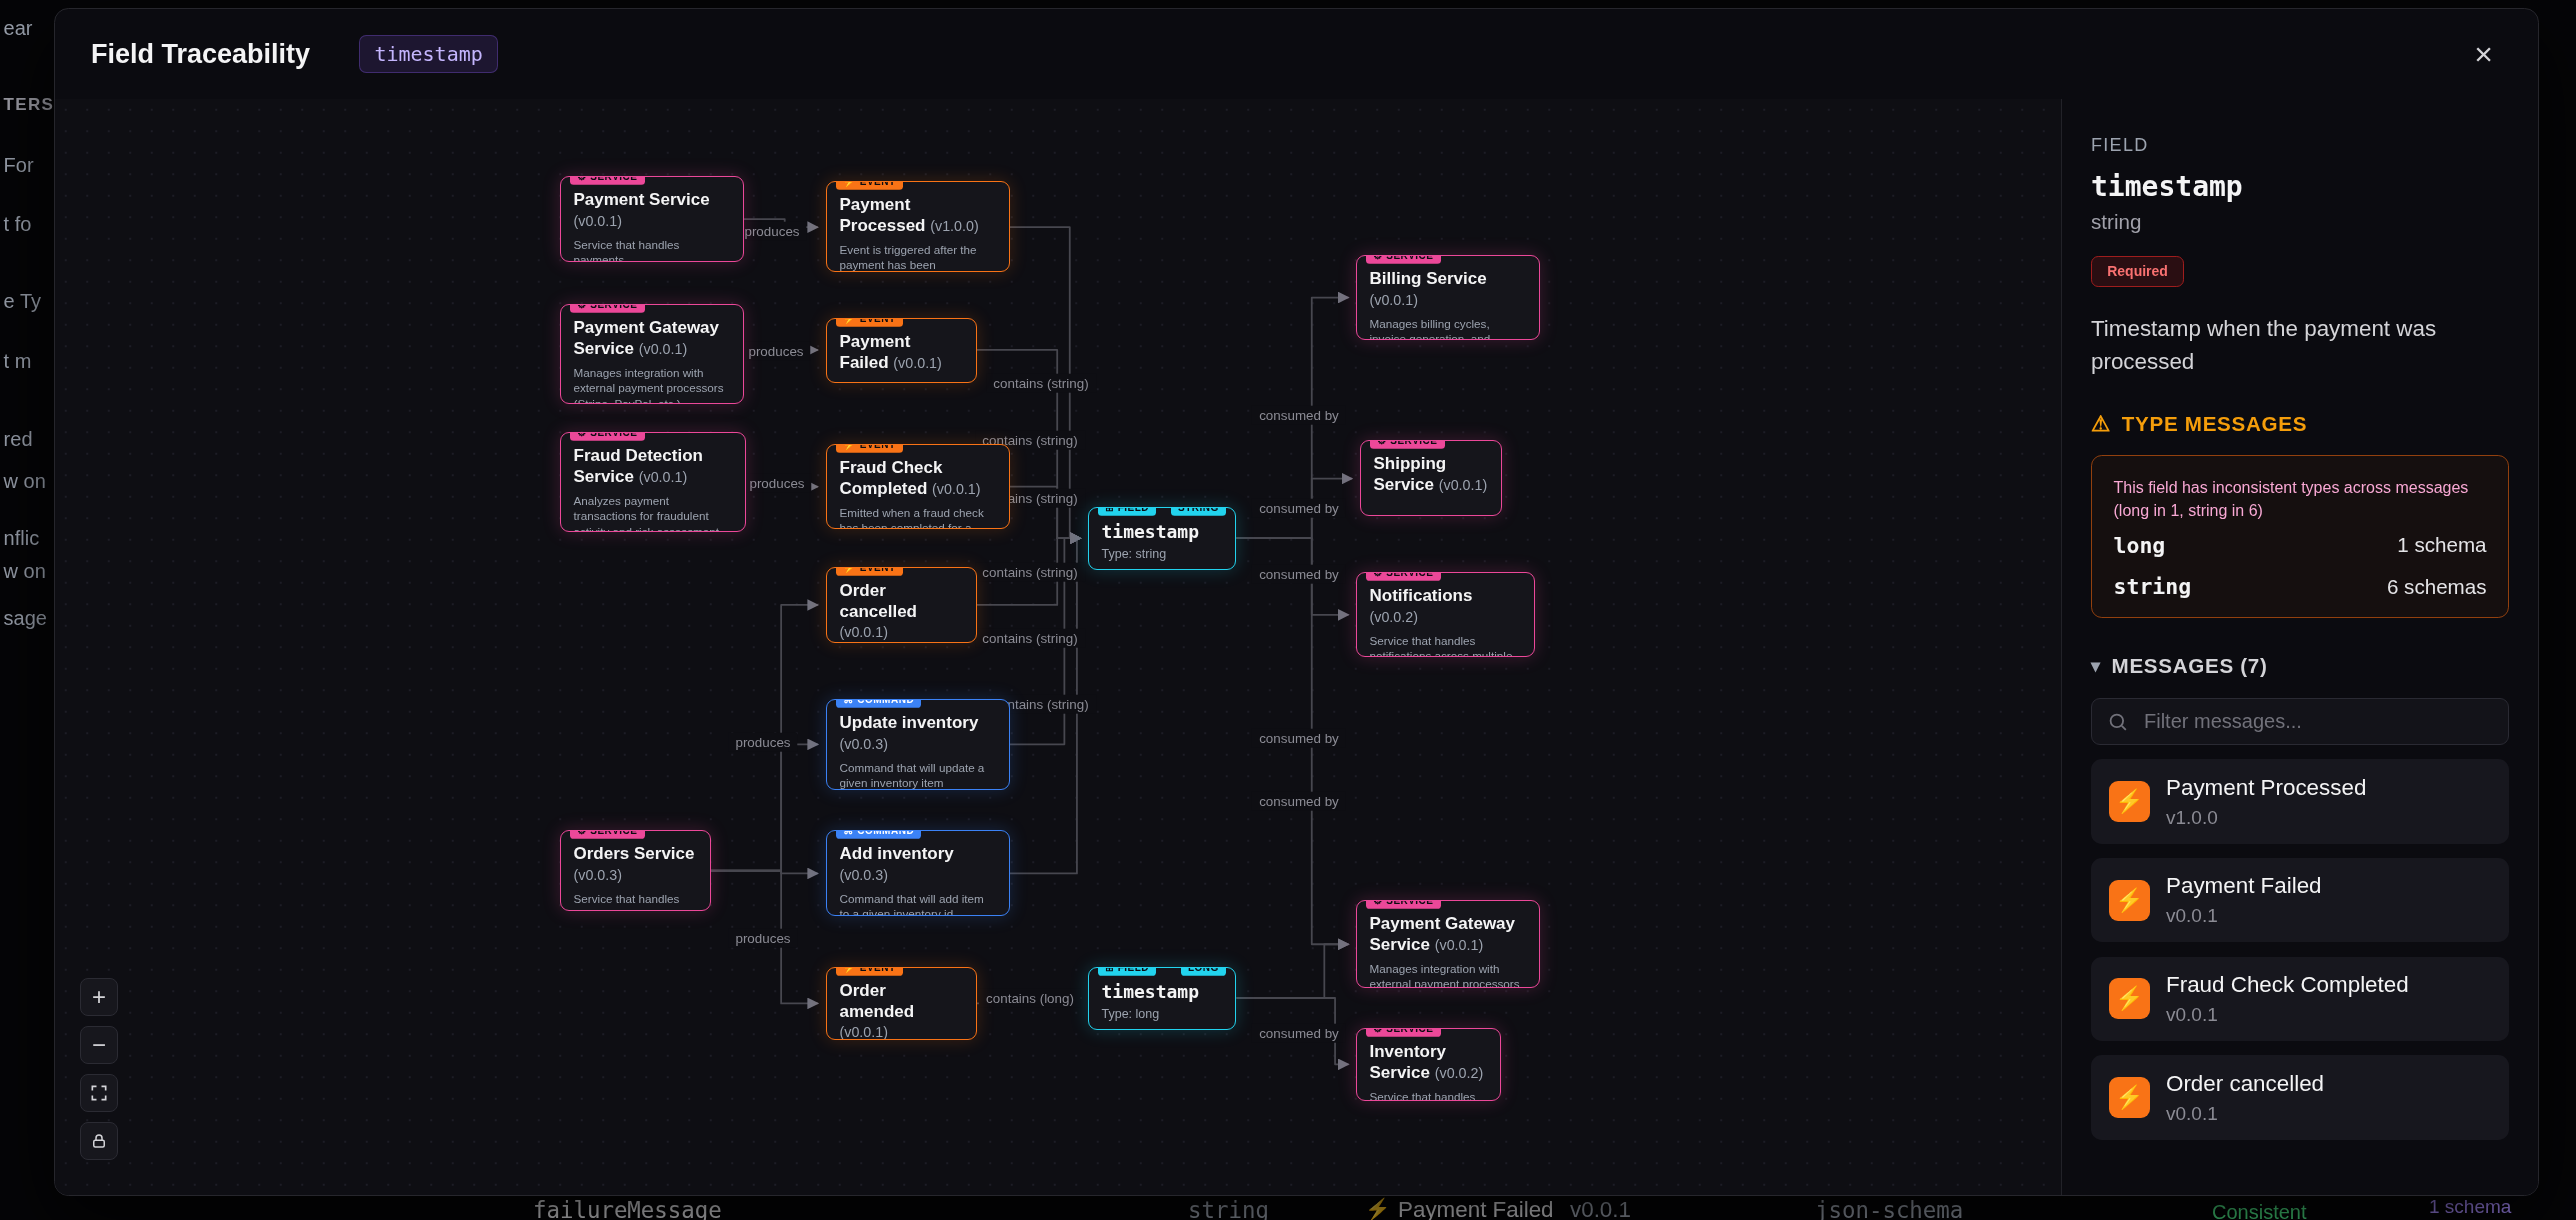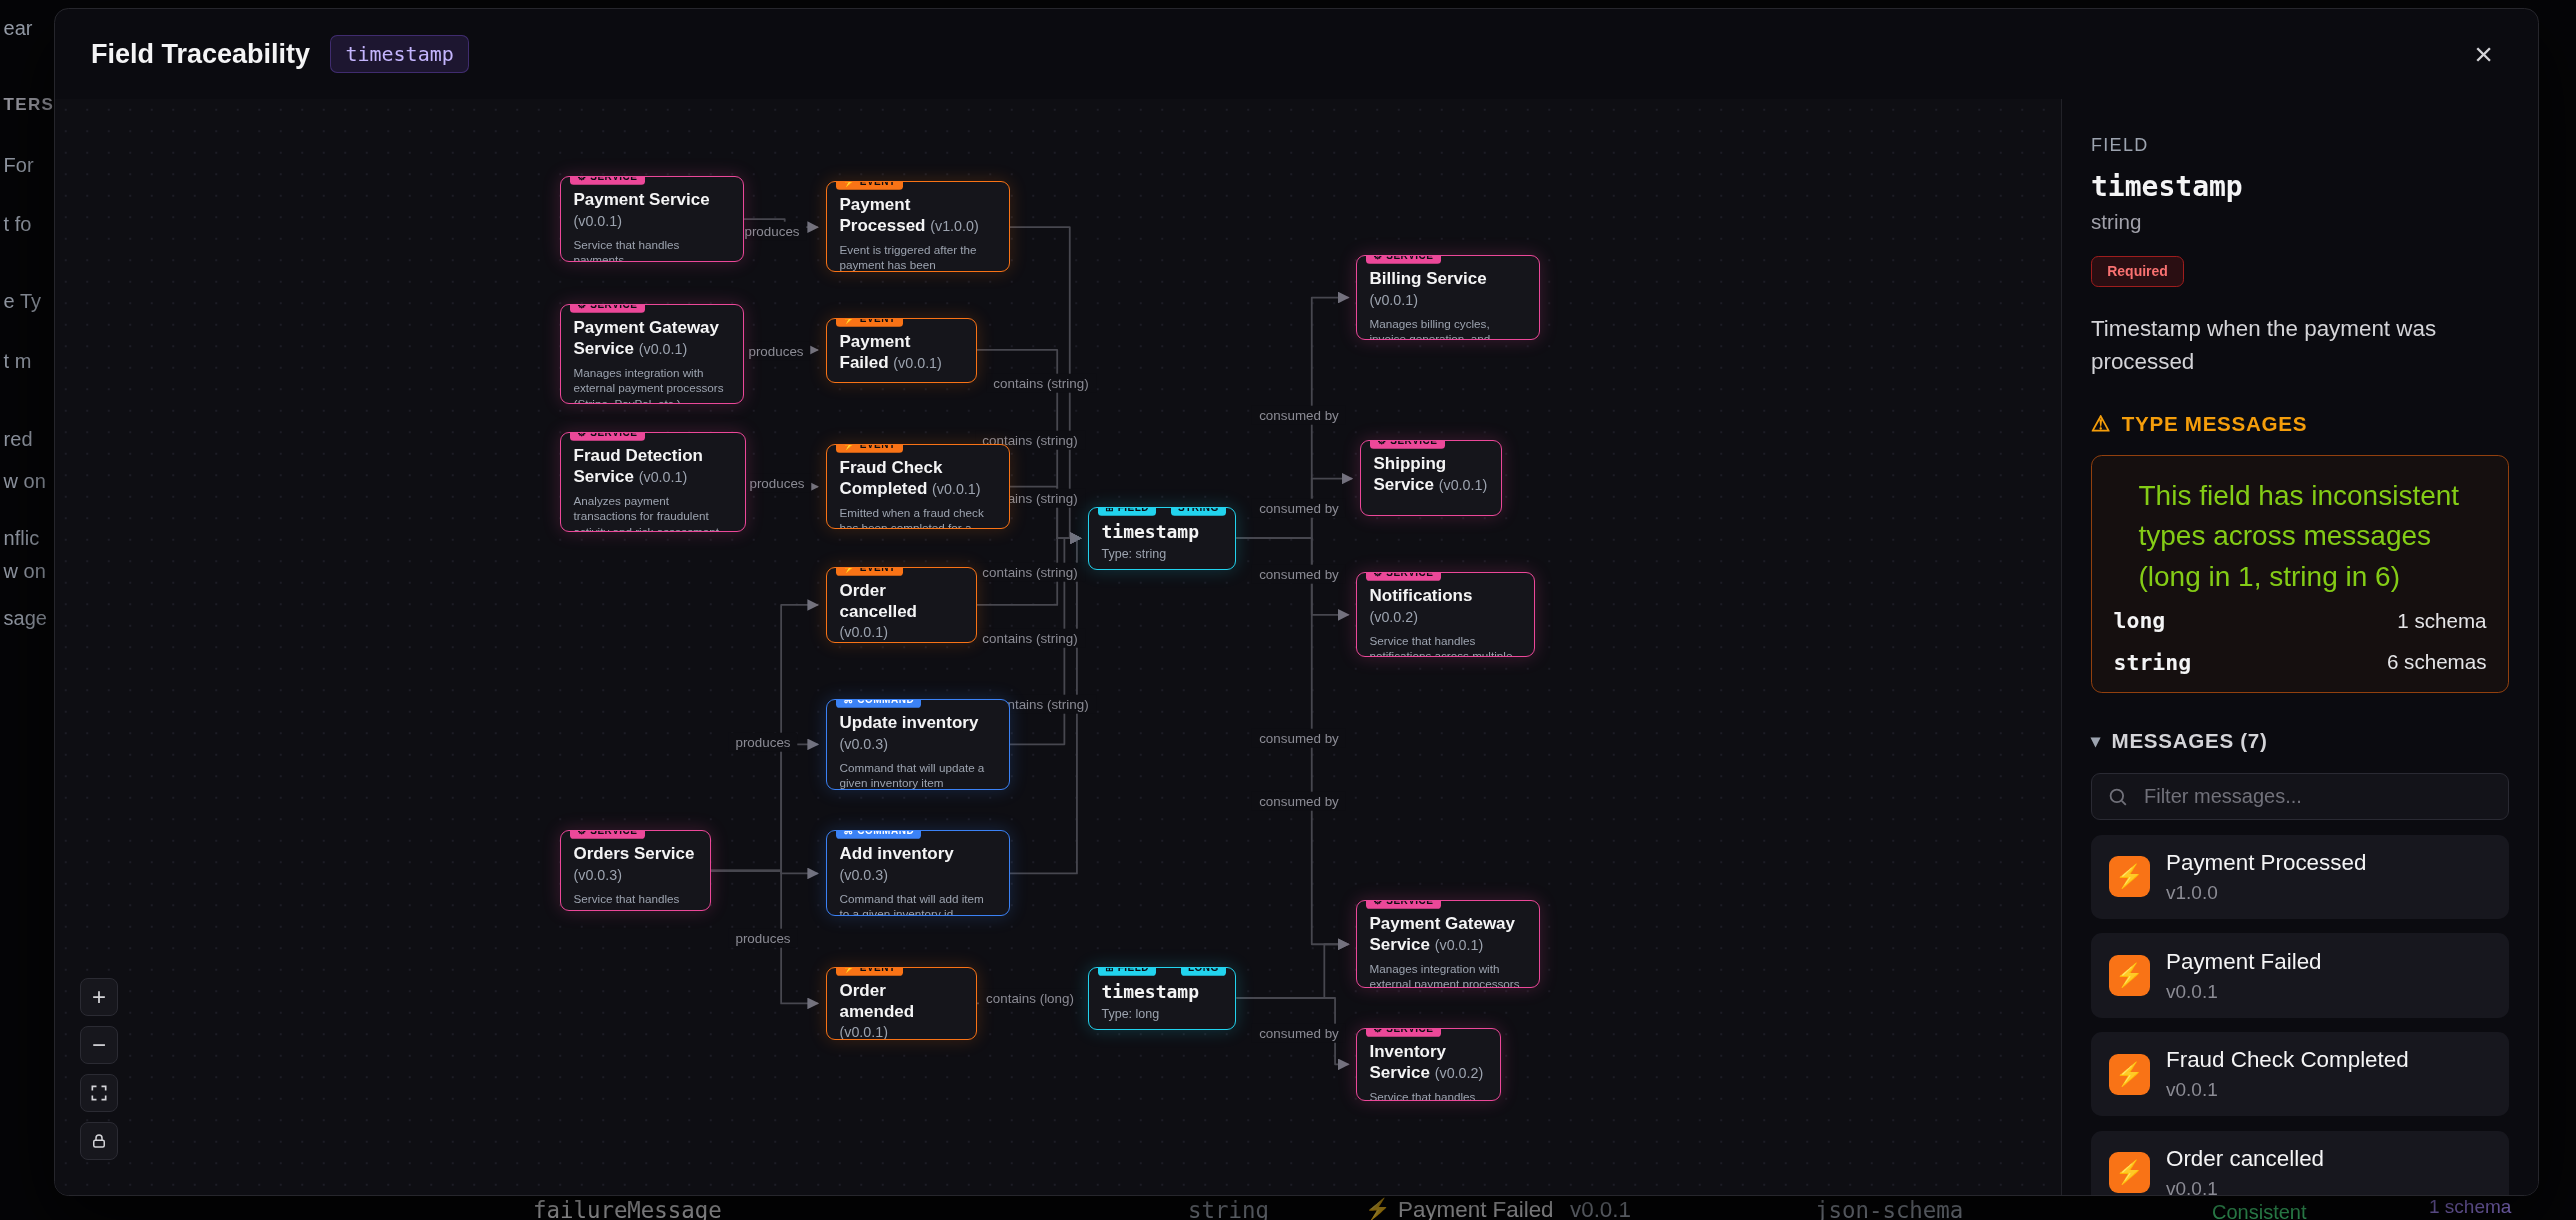--- a/index.html
+++ b/index.html
@@ -16,21 +16,21 @@
   .b-item.light { color:#e4e4e7; }
   .b-item.dim { color:#9ca3af; }
   .b-item.bolt { color:#f97316; font-size:20.6px; }
   .b-item.green { color:#4ade80; font-size:20px; top:4.5px; }
   .b-item.purple { color:#a78bfa; font-size:19px; top:0px; }
 
   
   .modal { position:absolute; left:54px; top:8px; width:2485px; height:1188px;
     background:#0b0b10; border:0.9px solid #26262c; border-radius:14.3px;
     box-shadow:0 27px 81px rgba(0,0,0,.8); display:flex; flex-direction:column; overflow:hidden; }
-  .modal-header { height:90px; flex:0 0 90px; display:flex; align-items:center; padding:0 36px; }
+  .modal-header { height:90px; flex:0 0 90px; display:flex; align-items:center; padding:0 36px;gap:29px; }
   .modal-title { font-size:27px; font-weight:700; color:#f4f4f5; }
   .field-chip { margin-left:20px; font-family:"DejaVu Sans Mono", monospace; font-size:20px;
     color:#c4b5fd; background:rgba(139,92,246,.14); border:0.9px solid rgba(139,92,246,.32);
     padding:6.3px 14.3px; border-radius:7.2px; }
   .close-btn { margin-left:auto; background:none; border:none; color:#d4d4d8; font-size:32px;
     line-height:1; cursor:pointer; padding:5.4px 9px; }
 
   .modal-body { flex:1; display:flex; min-height:0; }
 
   
@@ -75,21 +75,21 @@
     font-weight:700; color:#f4f4f5; }
   .ftype { margin-top:7.2px; font-size:20.6px; color:#a1a1aa; }
   .req { display:inline-block; margin-top:21.5px; font-size:14px; font-weight:700; color:#f87171;
     background:rgba(153,27,27,.22); border:1.8px solid #9f1d1d; padding:6.3px 15.2px; border-radius:7.2px; }
   .fdesc { margin-top:25px; font-size:22.4px; color:#d4d4d8; line-height:1.5; }
   .conflict-head { margin-top:32px; display:flex; align-items:center; gap:10.8px;
     font-size:20.6px; font-weight:700; color:#f59e0b; letter-spacing:0.7px; }
   .warn { font-size:21.5px; }
   .conflict-box { margin-top:18px; border:1.8px solid #92400e; background:rgba(146,64,14,.08);
     border-radius:10.8px; padding:20px 21.5px 12.5px; }
-  .conflict-msg { font-size:28px; color:#84cc16; line-height:1.45;margin-left:25px; }
+  .conflict-msg { font-size:16px; color:#f9a8d4; line-height:1.45; }
   .c-row { display:flex; justify-content:space-between; align-items:center; padding:10.8px 0 5.4px; }
   .c-type { font-family:"DejaVu Sans Mono", monospace; font-size:21.5px; font-weight:700; color:#f4f4f5; }
   .c-count { font-size:20.6px; color:#e4e4e7; }
   .msg-head { margin-top:36px; display:flex; align-items:center; gap:10.8px; font-size:20.6px;
     font-weight:700; color:#d4d4d8; letter-spacing:0.7px; cursor:pointer; }
   .chev { color:#9ca3af; font-size:18px; }
   .filter { position:relative; margin-top:20px; }
   .filter input { width:100%; height:47px; background:#131319; border:1.8px solid #2a2a33;
     border-radius:9px; color:#e4e4e7; font-size:20px; padding:0 14.3px 0 52px; outline:none;
     font-family:"Liberation Sans", sans-serif; }

